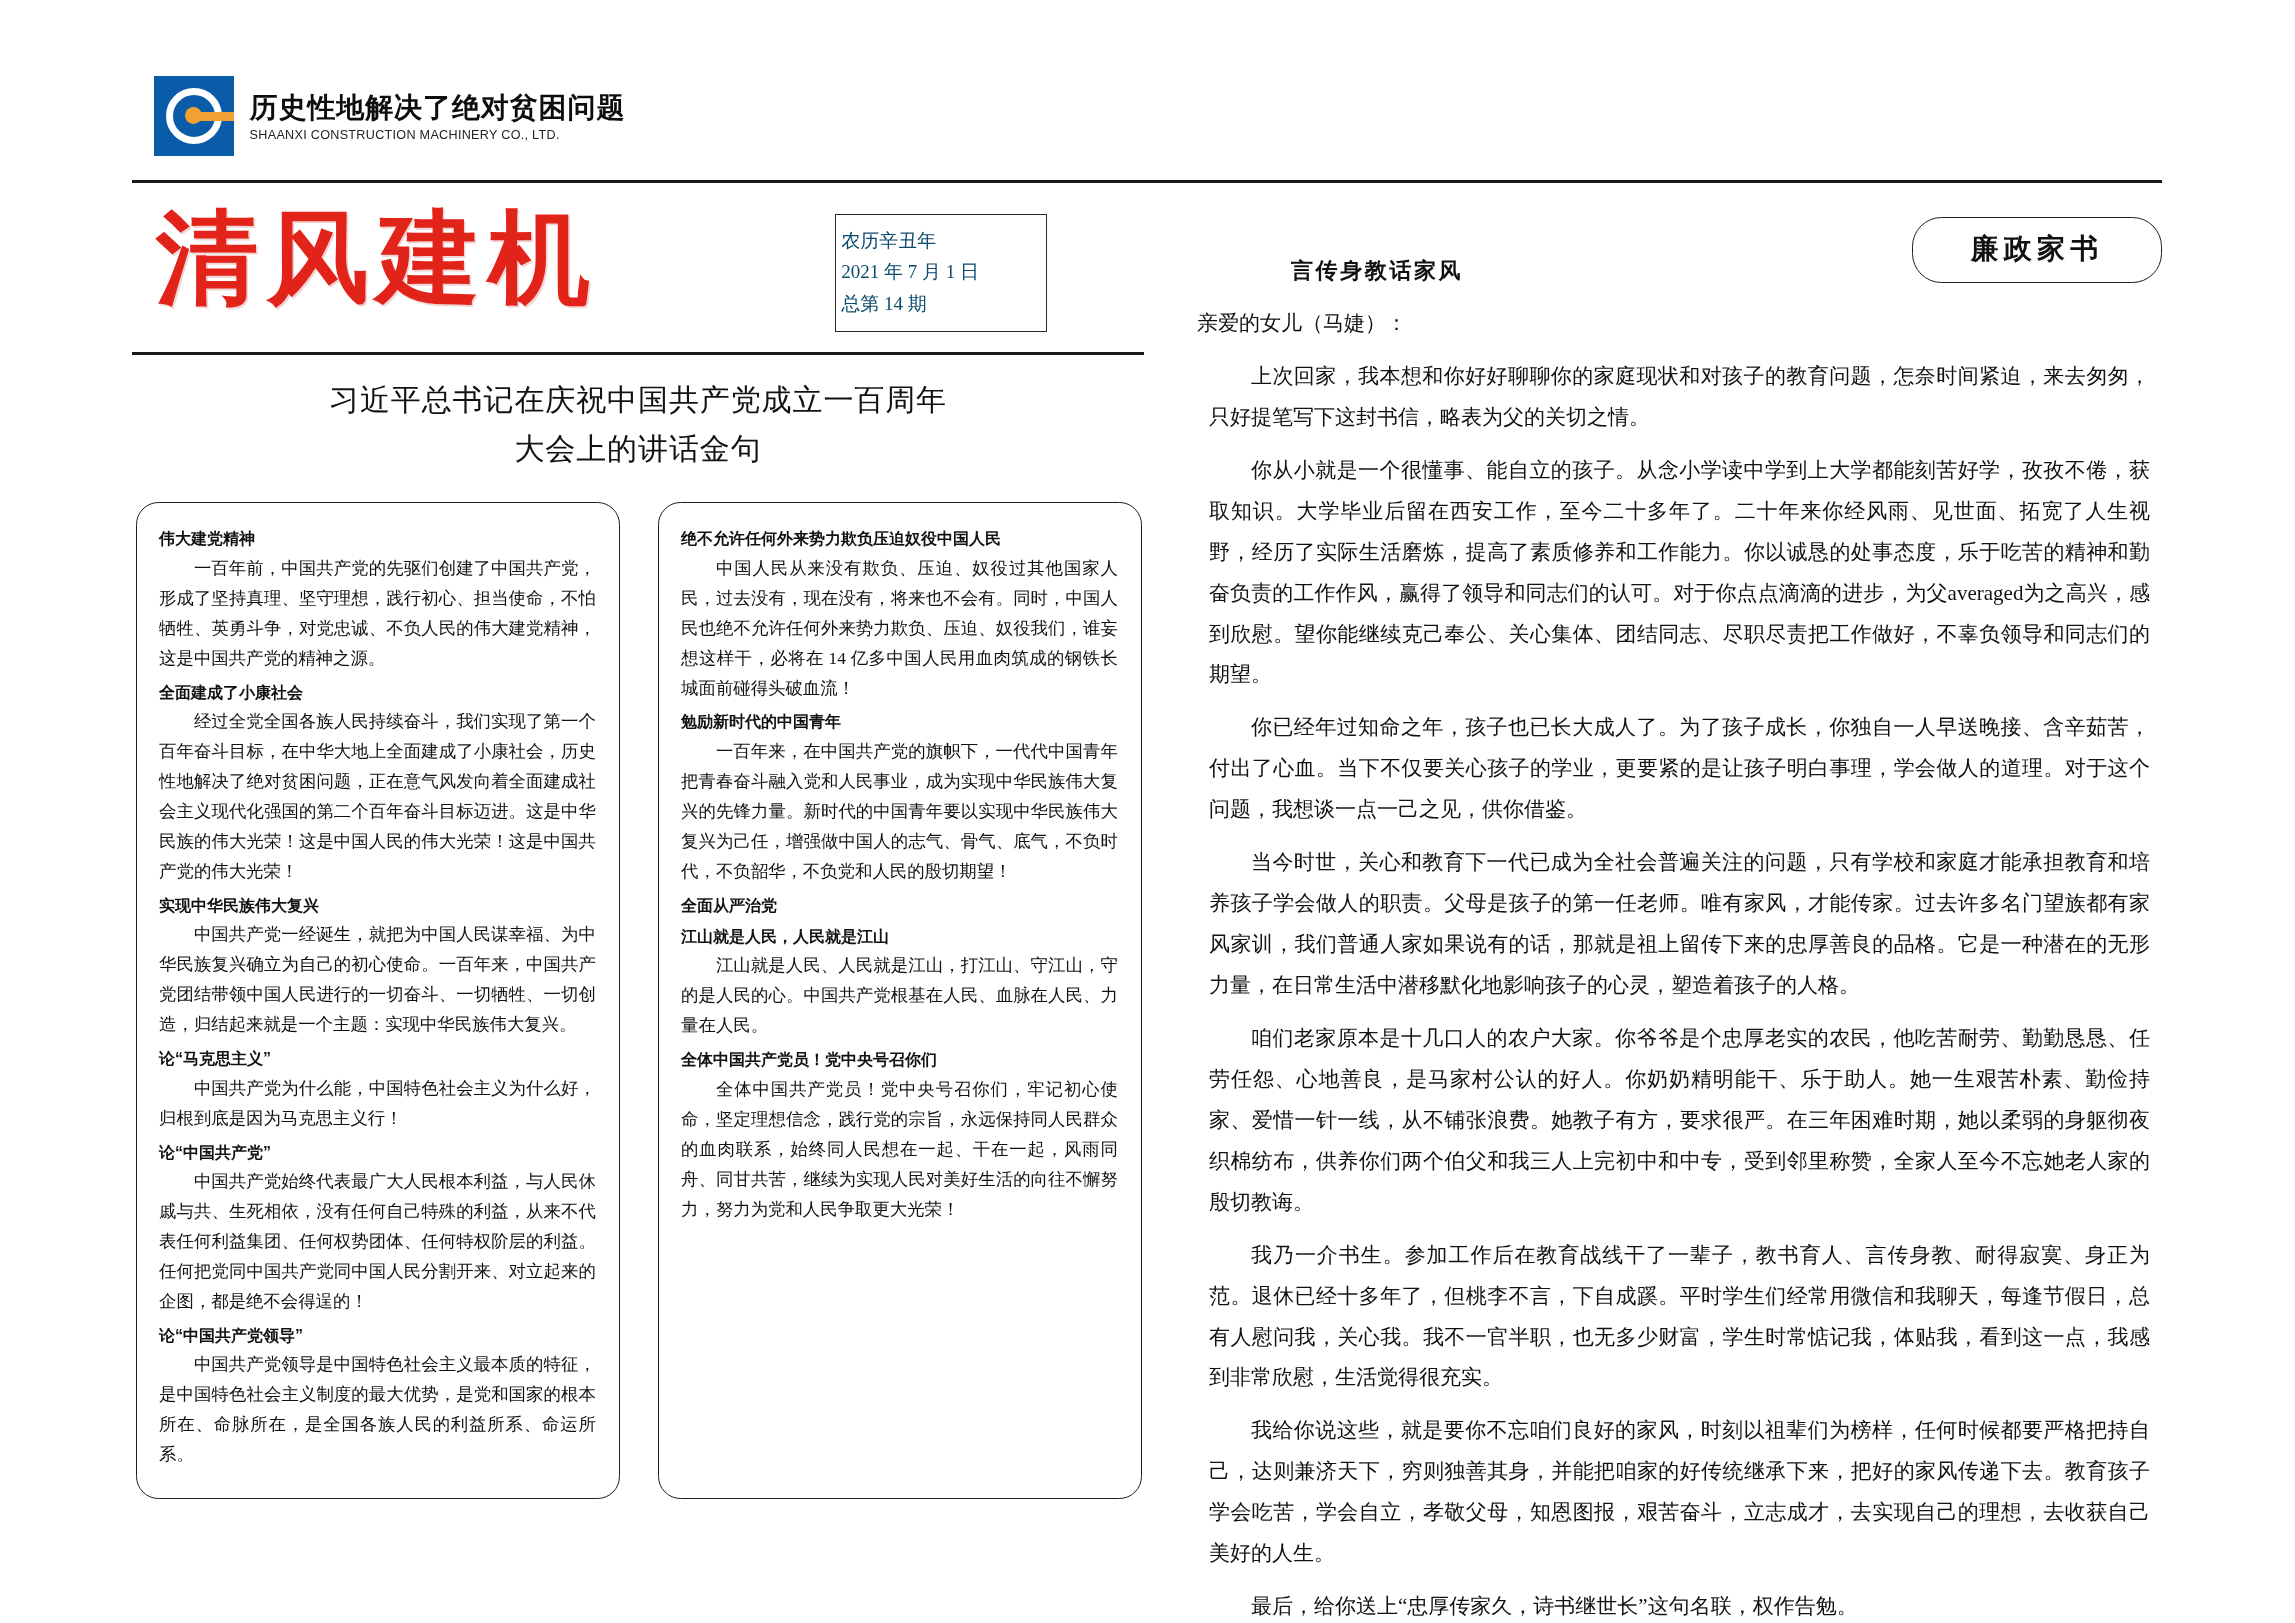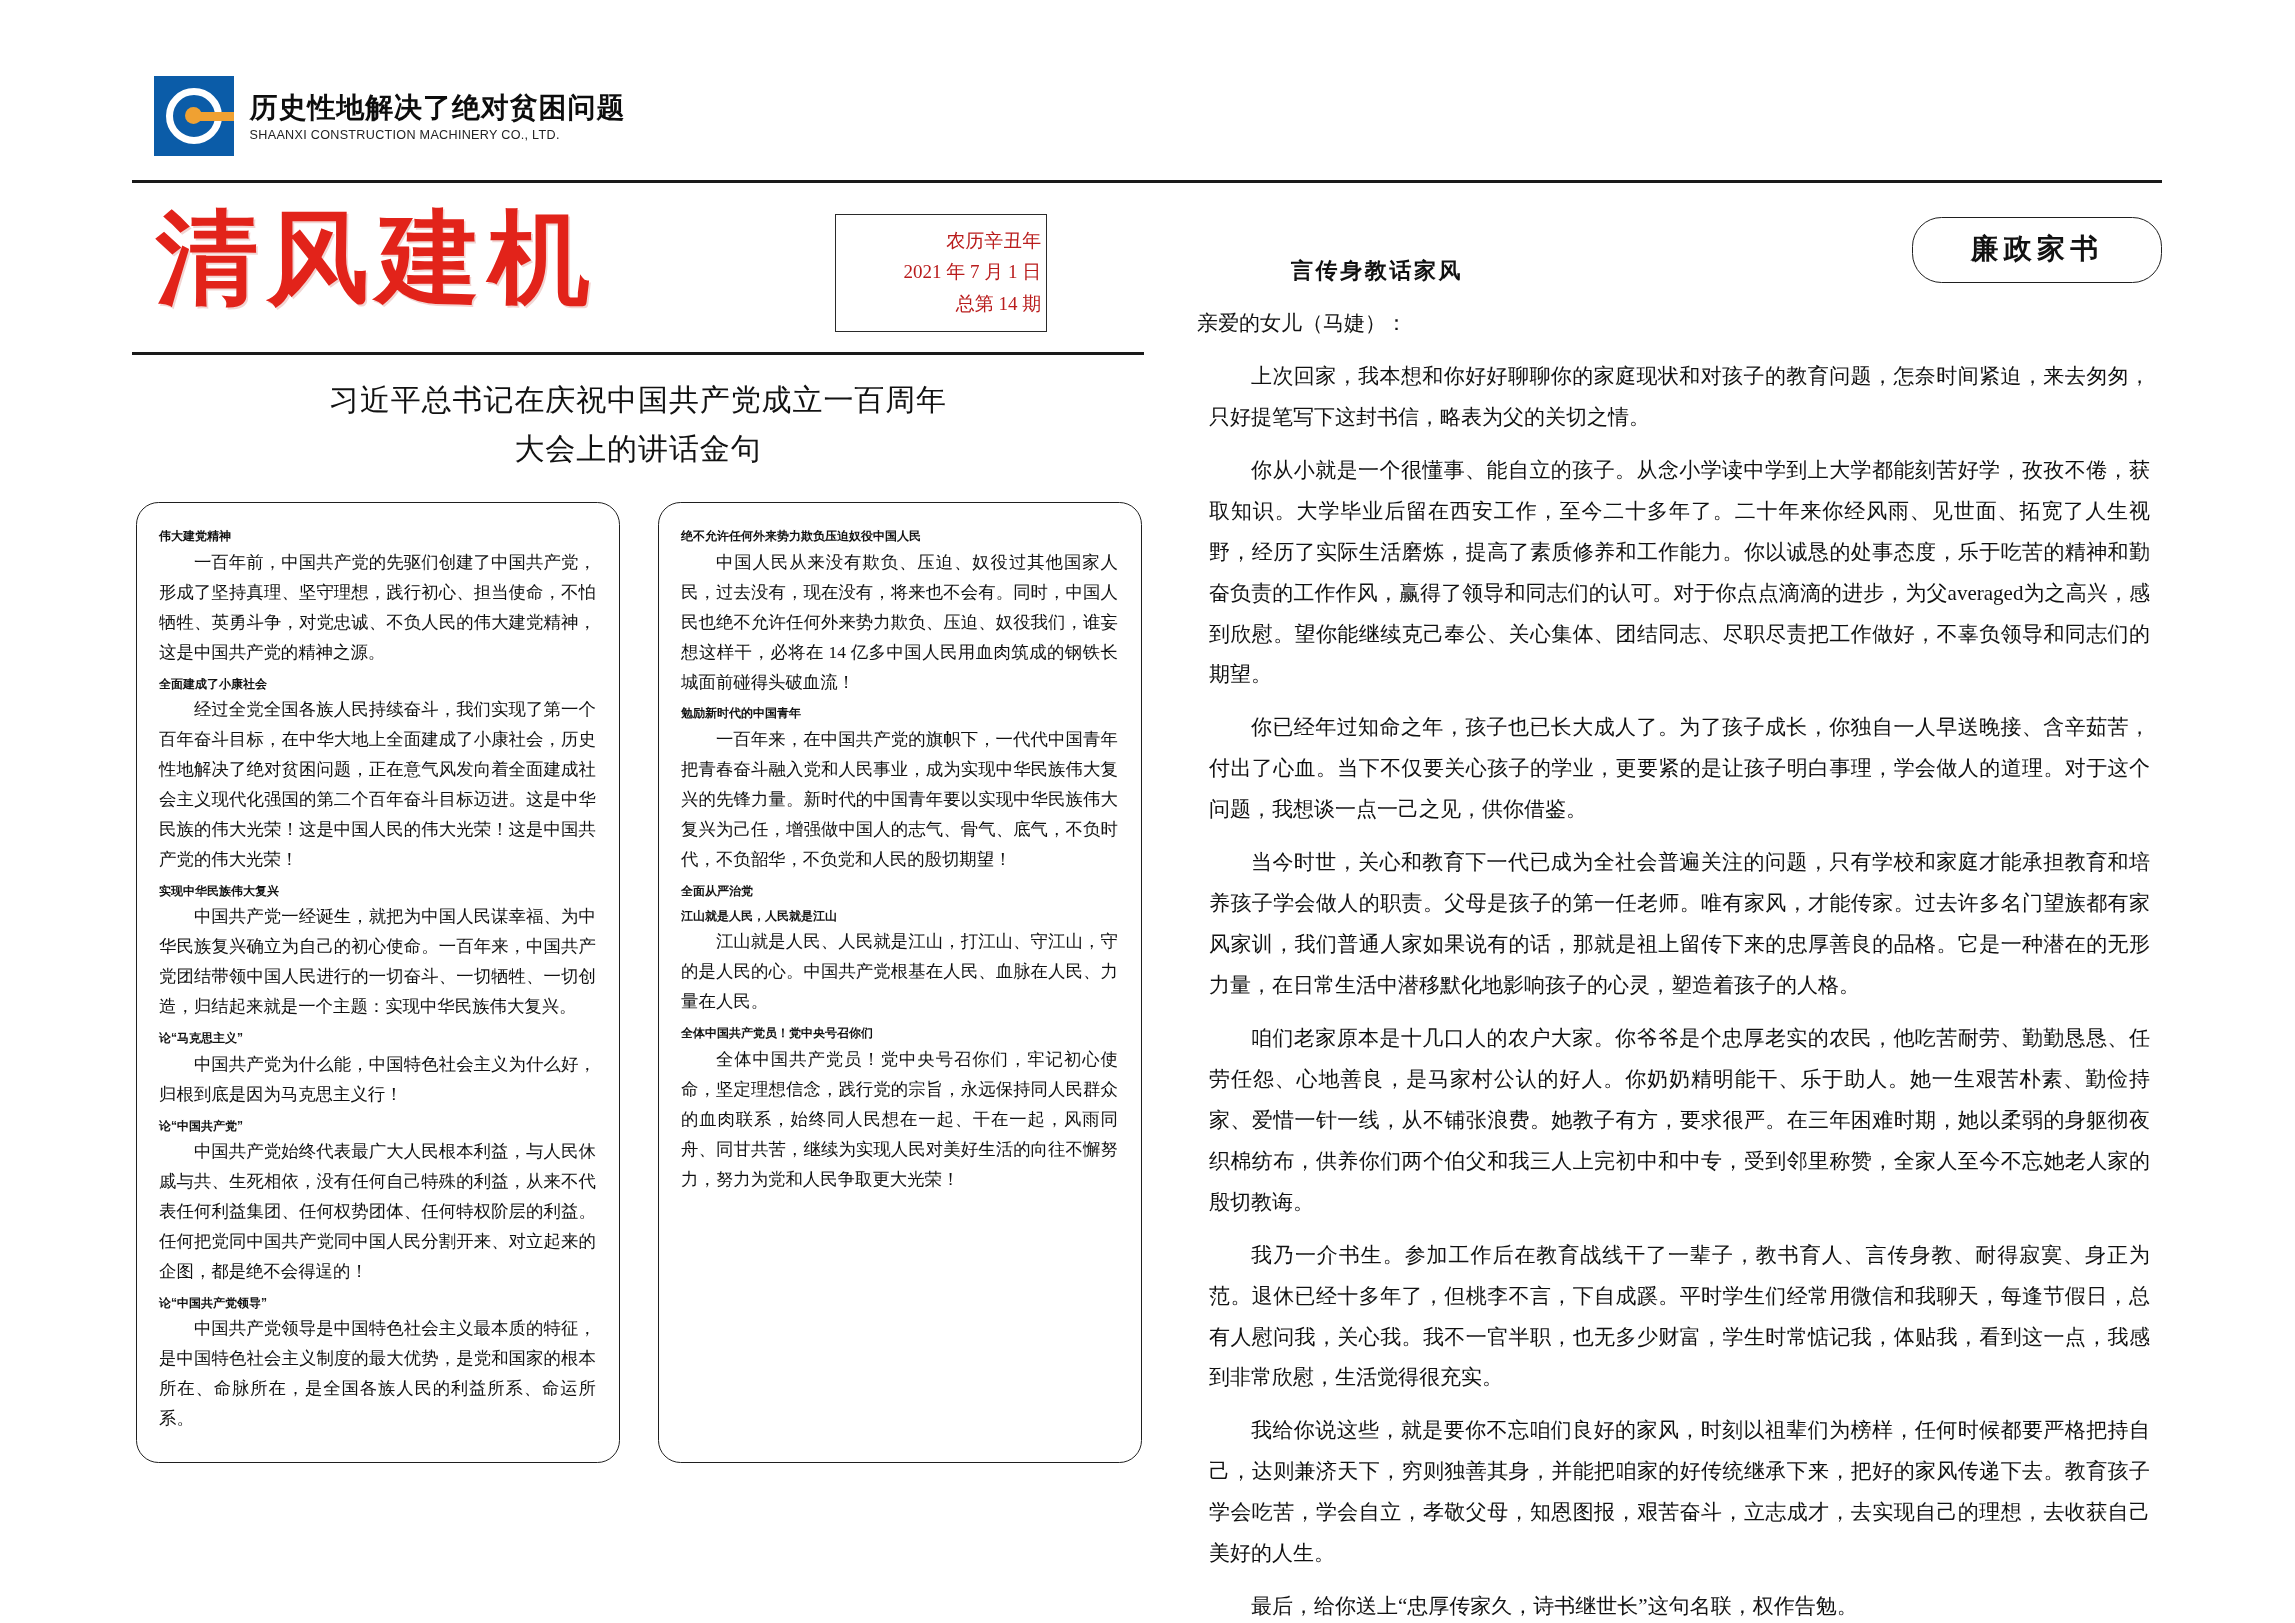--- a/index.html
+++ b/index.html
@@ -104,24 +104,24 @@
     line-height: 1;
     text-shadow: 1.7px 1.7px 0 rgba(180,20,10,0.18);
   }
   .issue-box {
     position: absolute;
     left: 703px;
     top: 15.6px;
     width: 200px;
     border: 1.7px solid #2a2a2a;
     padding: 10.4px 5.2px 12px;
-    text-align: right;
+    text-align: left;
     font-size: 19px;
     line-height: 1.65;
-    color: #b91c1c;
+    color: #0c4a6e;
   }
   .rule-under-name {
     position: absolute;
     left: 0px;
     top: 154px;
     width: 1012px;
     height: 2.6px;
     background: #1a1a1a;
   }
   .left-title {
@@ -151,21 +151,21 @@
     border-radius: 22.6px;
     box-sizing: border-box;
     padding: 19px 22.6px 21px;
     background: #fff;
   }
   .news-box .sec {
     margin-bottom: 7px;
   }
   .sec-h {
     font-family: "Liberation Sans", "DejaVu Sans", sans-serif;
-    font-size: 12px;
+    font-size: 16px;
     font-weight: bold;
     color: #111;
     line-height: 1.5;
     margin: 5.2px 0 2.6px;
   }
   .sec-p {
     font-size: 17.4px;
     line-height: 1.72;
     text-align: justify;
     text-justify: inter-ideograph;

